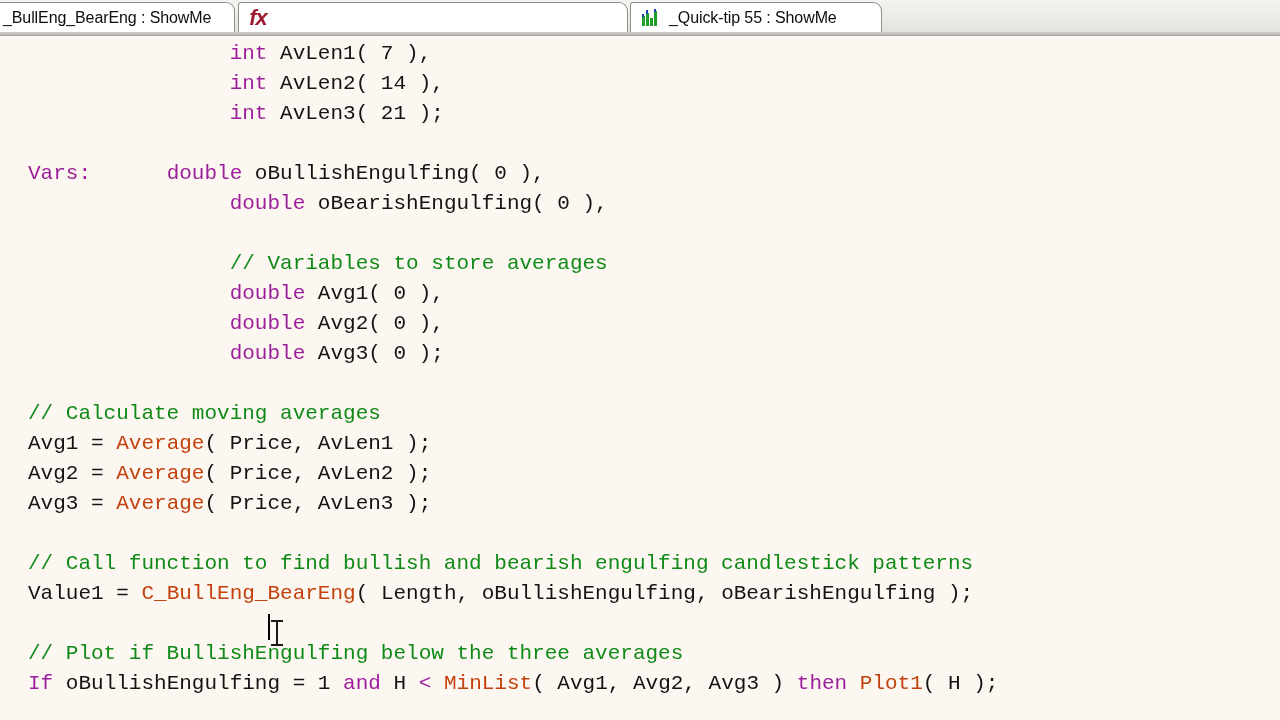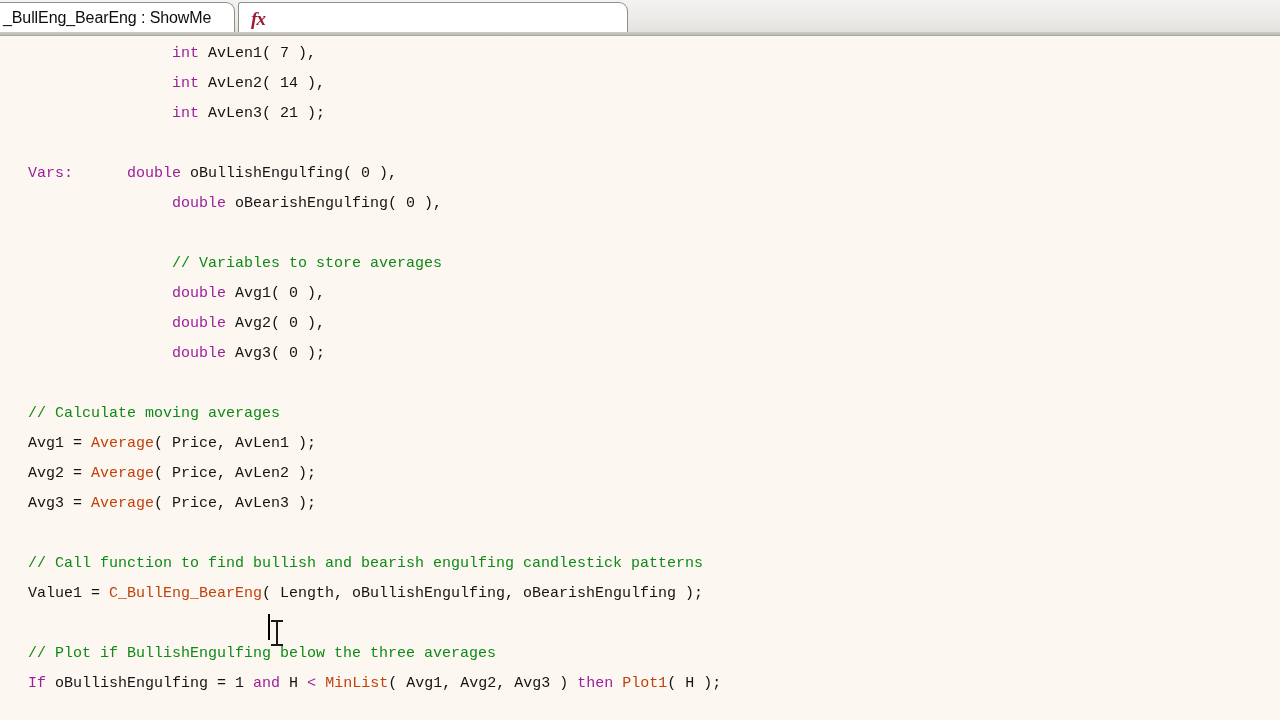--- a/index.html
+++ b/index.html
@@ -85,24 +85,24 @@
     width: 20px;
     height: 20px;
     margin-right: 9px;
     display: inline-flex;
     align-items: center;
     justify-content: center;
   }
 
   
   .fx-icon {
-    font-family: Liberation Serif, serif;
+    font-family: Liberation Sans, sans-serif;
     font-style: italic;
     font-weight: bold;
-    font-size: 19px;
+    font-size: 22px;
     color: #9e1b32;
     line-height: 1;
     letter-spacing: -1px;
   }
 
   
   .codepane {
     position: absolute;
     top: 36px;
     left: 0;
@@ -110,21 +110,21 @@
     height: 684px;
     background: #fdf7f1;
     overflow: hidden;
   }
 
   .code {
     position: absolute;
     top: 3px;
     left: 28px;
     font-family: "Liberation Mono", "DejaVu Sans Mono", monospace;
-    font-size: 15px;
+    font-size: 21px;
     line-height: 30px;
     white-space: pre;
     letter-spacing: 0px;
     color: #111111;
   }
 
   .ln {
     height: 30px;
     white-space: pre;
   }
@@ -175,20 +175,34 @@
     <div class="tab" id="tab1">
       <span class="tab-label">_BullEng_BearEng : ShowMe</span>
     </div>
 
     <div class="tab" id="tab2">
       <span class="tab-icon">
         <span class="fx-icon">fx</span>
       </span>
     </div>
 
+    <div class="tab" id="tab3">
+      <span class="tab-icon">
+        <svg width="20" height="20" viewBox="0 0 20 20" aria-hidden="true">
+          <rect x="2" y="8" width="3" height="10" fill="#1f9e2c"></rect>
+          <rect x="6" y="5" width="3" height="13" fill="#1f9e2c"></rect>
+          <rect x="10" y="10" width="3" height="8" fill="#1f9e2c"></rect>
+          <rect x="14" y="3" width="3" height="15" fill="#1f9e2c"></rect>
+          <rect x="6" y="2" width="2" height="4" fill="#1c3fb0"></rect>
+          <rect x="14" y="1" width="2" height="3" fill="#1c3fb0"></rect>
+          <rect x="2" y="6" width="2" height="3" fill="#1c3fb0"></rect>
+        </svg>
+      </span>
+      <span class="tab-label">_Quick-tip 55 : ShowMe</span>
+    </div>
   </div>
 
   <div class="codepane">
     <div class="code" id="code-root"><div class="ln"><span>                </span><span class="kw">int</span><span class="id"> AvLen1( 7 ),</span></div><div class="ln"><span>                </span><span class="kw">int</span><span class="id"> AvLen2( 14 ),</span></div><div class="ln"><span>                </span><span class="kw">int</span><span class="id"> AvLen3( 21 );</span></div><div class="ln">&nbsp;</div><div class="ln"><span class="kw">Vars:</span><span class="id">      </span><span class="kw">double</span><span class="id"> oBullishEngulfing( 0 ),</span></div><div class="ln"><span>                </span><span class="kw">double</span><span class="id"> oBearishEngulfing( 0 ),</span></div><div class="ln">&nbsp;</div><div class="ln"><span>                </span><span class="cmt">// Variables to store averages</span></div><div class="ln"><span>                </span><span class="kw">double</span><span class="id"> Avg1( 0 ),</span></div><div class="ln"><span>                </span><span class="kw">double</span><span class="id"> Avg2( 0 ),</span></div><div class="ln"><span>                </span><span class="kw">double</span><span class="id"> Avg3( 0 );</span></div><div class="ln">&nbsp;</div><div class="ln"><span class="cmt">// Calculate moving averages</span></div><div class="ln"><span class="id">Avg1 = </span><span class="fn">Average</span><span class="id">( Price, AvLen1 );</span></div><div class="ln"><span class="id">Avg2 = </span><span class="fn">Average</span><span class="id">( Price, AvLen2 );</span></div><div class="ln"><span class="id">Avg3 = </span><span class="fn">Average</span><span class="id">( Price, AvLen3 );</span></div><div class="ln">&nbsp;</div><div class="ln"><span class="cmt">// Call function to find bullish and bearish engulfing candlestick patterns</span></div><div class="ln"><span class="id">Value1 = </span><span class="fn">C_BullEng_BearEng</span><span class="id">( Length, oBullishEngulfing, oBearishEngulfing );</span></div><div class="ln">&nbsp;</div><div class="ln"><span class="cmt">// Plot if BullishEngulfing below the three averages</span></div><div class="ln"><span class="kw">If</span><span class="id"> oBullishEngulfing = 1 </span><span class="kw">and</span><span class="id"> H </span><span class="kw">&lt;</span><span class="id"> </span><span class="fn">MinList</span><span class="id">( Avg1, Avg2, Avg3 ) </span><span class="kw">then</span><span class="id"> </span><span class="fn">Plot1</span><span class="id">( H );</span></div></div>
 
     <div class="caret"></div>
     <div class="ibeam">
       <div class="cap-t"></div>
       <div class="stem"></div>
       <div class="cap-b"></div>

